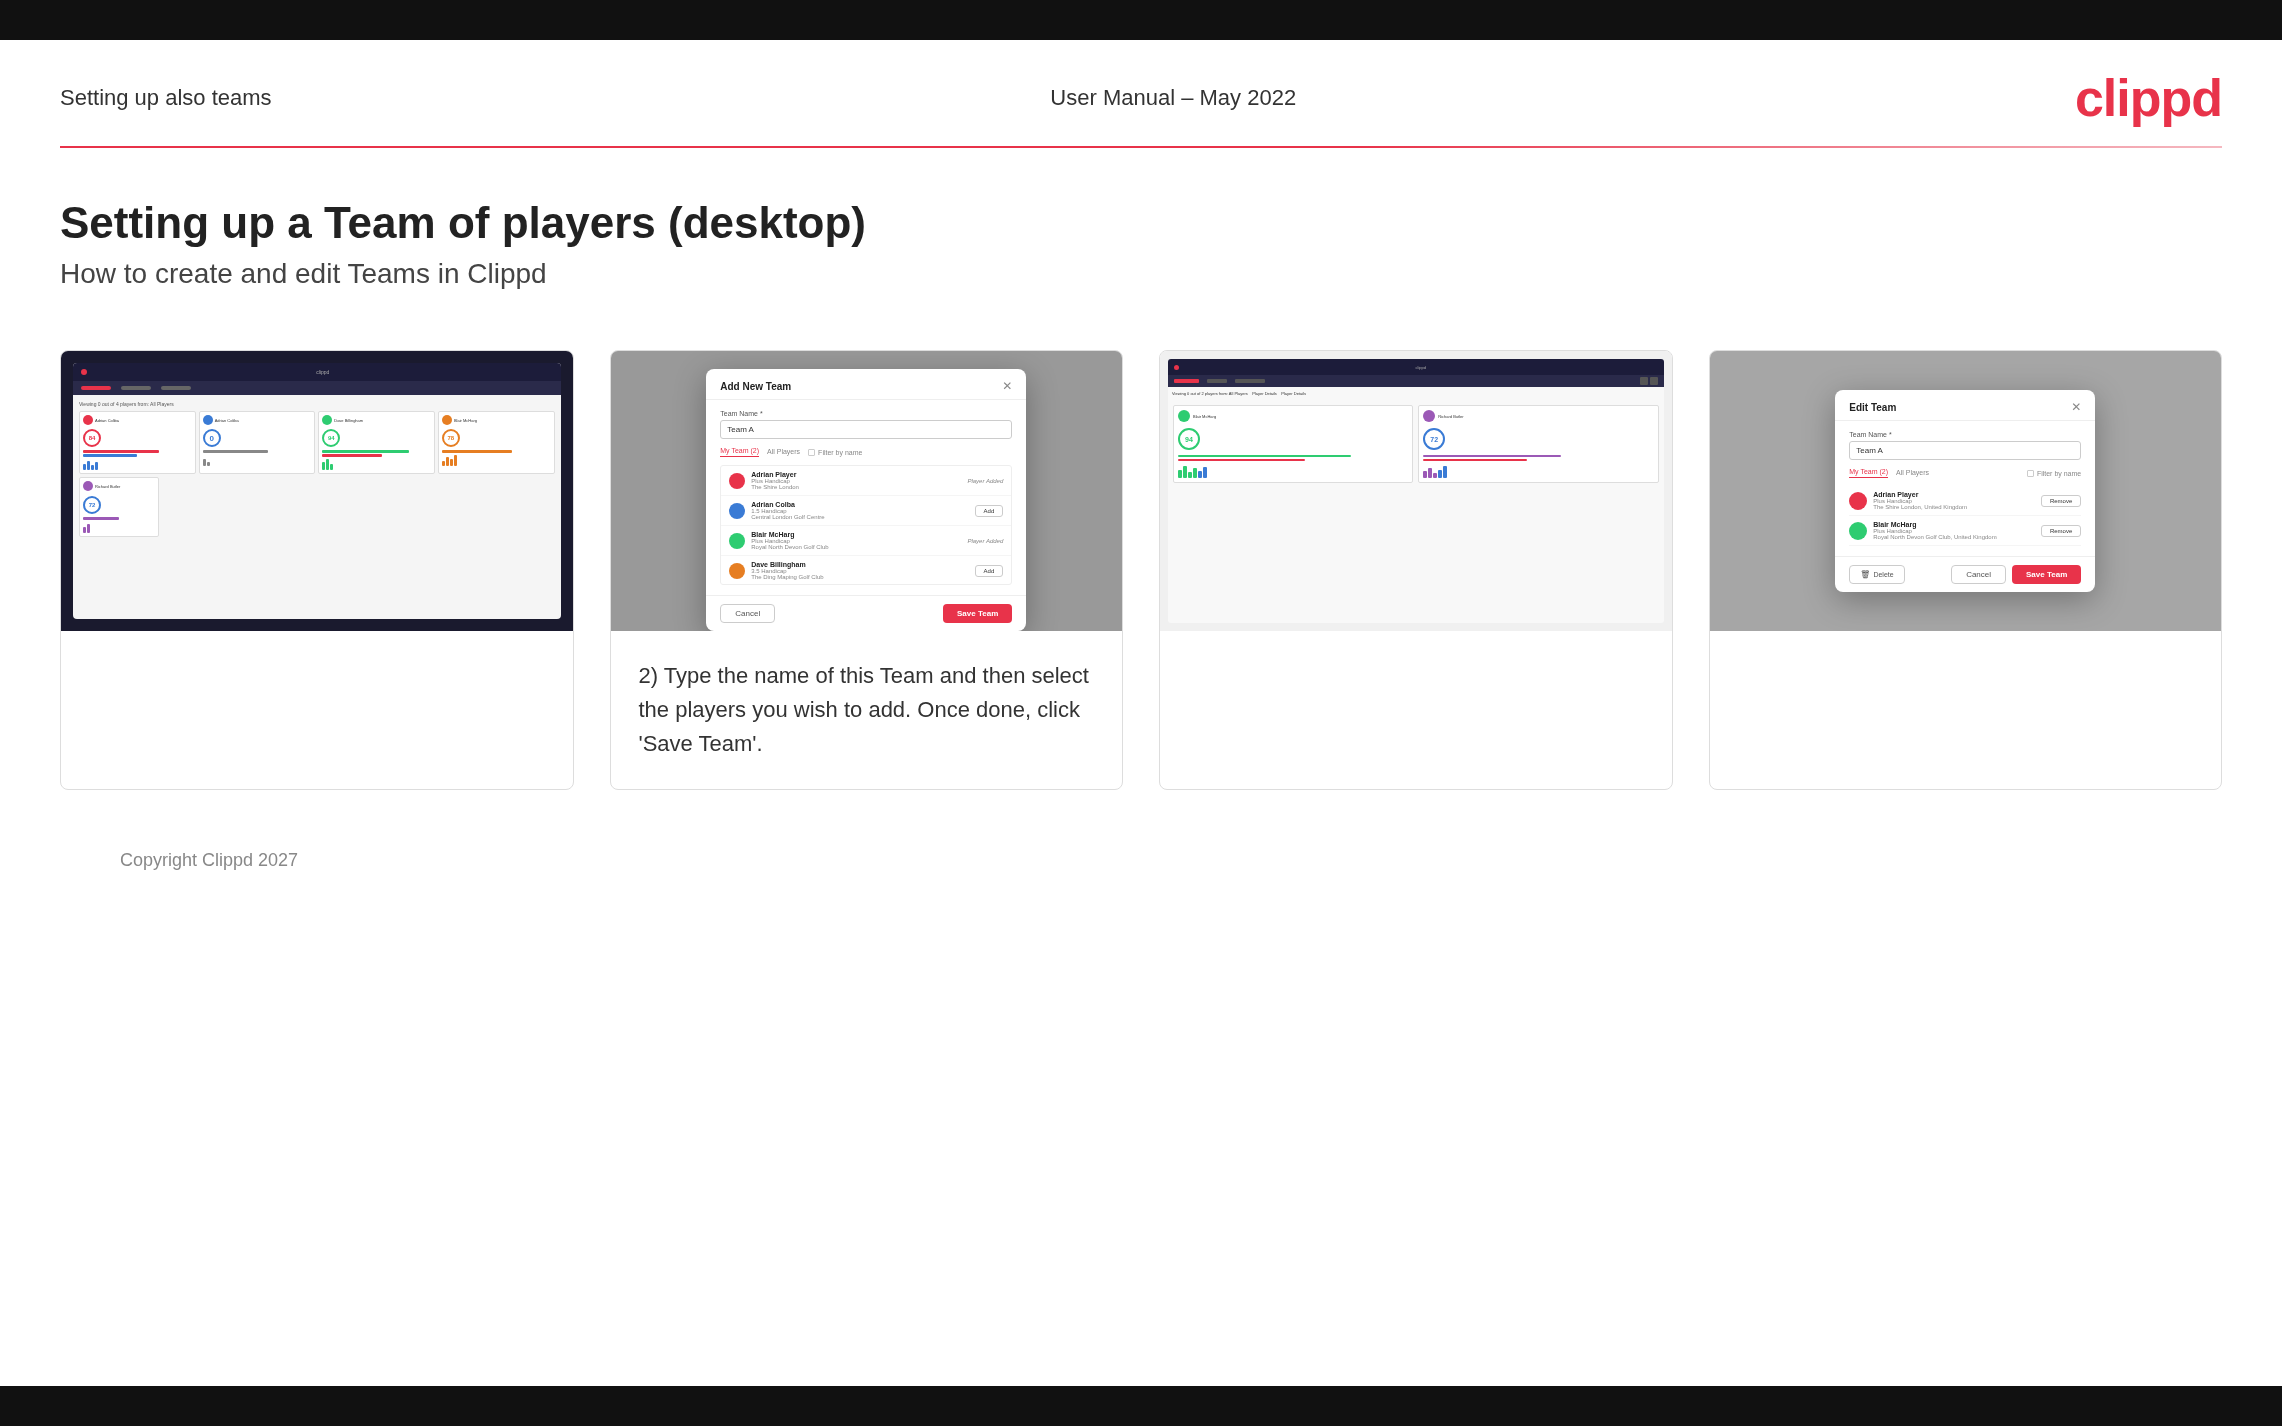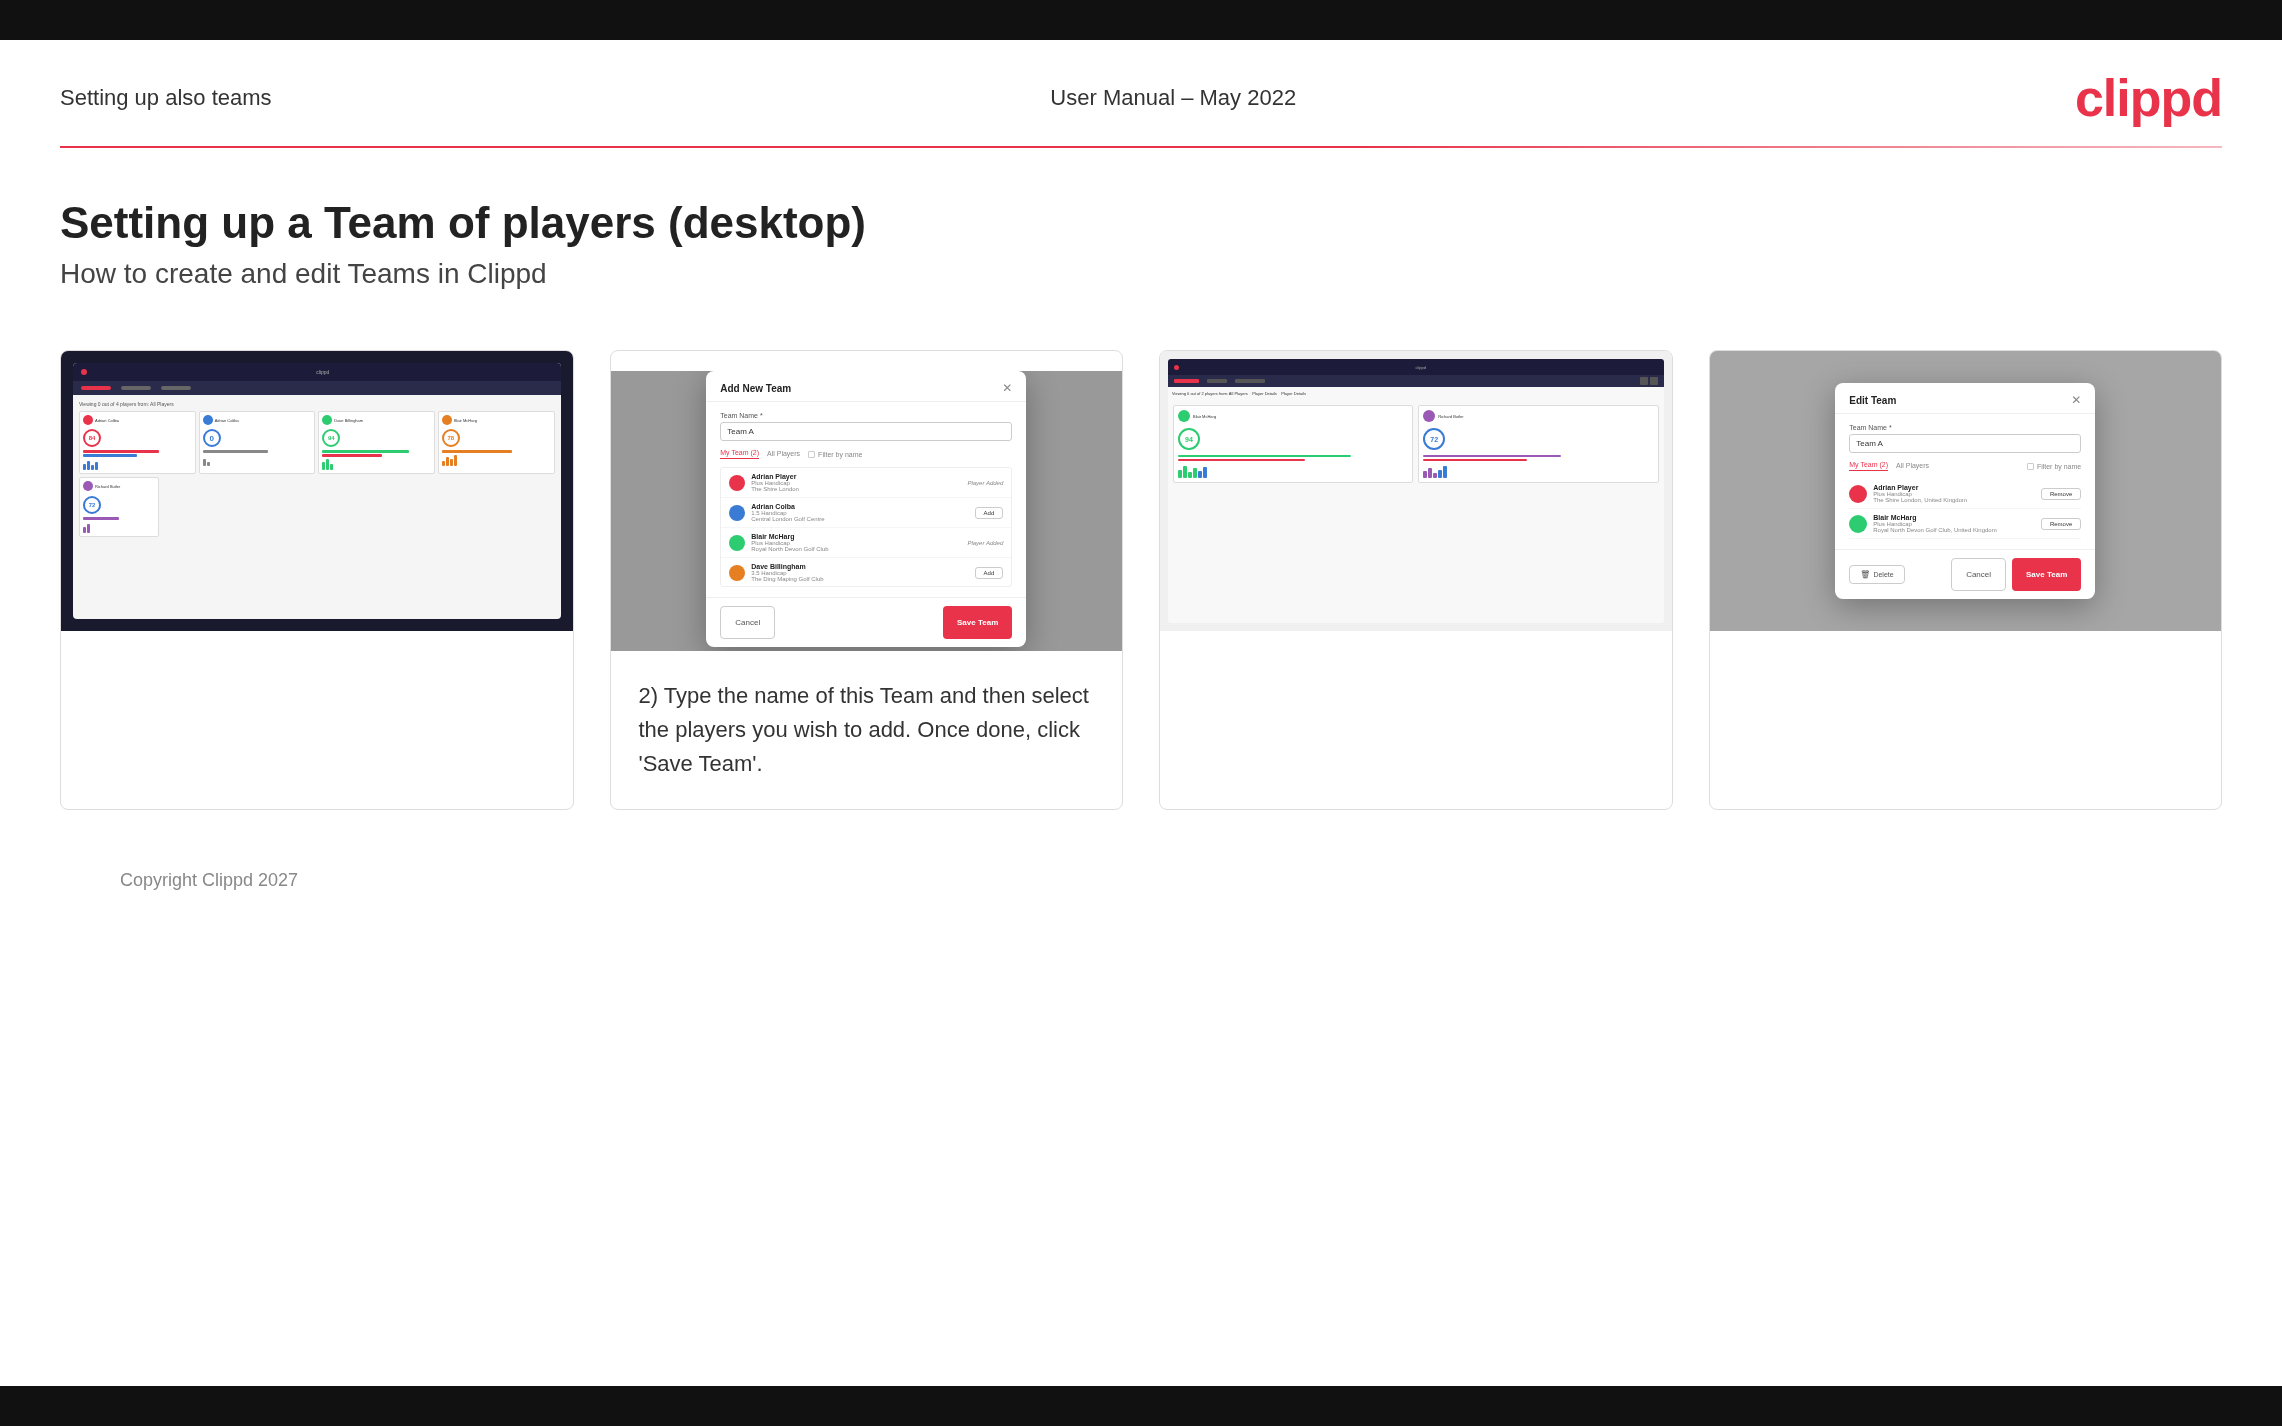--- a/index.html
+++ b/index.html
@@ -231,23 +231,22 @@
       padding: 3px;
       margin-top: 3px;
       width: 80px;
     }
 
     
     .ss2 {
       background: rgba(0,0,0,0.4);
       height: 280px;
       display: flex;
-      align-items: flex-start;
+      align-items: flex-end;
       justify-content: center;
-      margin-top: 20px;
     }
     .dialog {
       background: #fff;
       border-radius: 8px;
       width: 320px;
       box-shadow: 0 8px 32px rgba(0,0,0,0.3);
       overflow: hidden;
     }
     .dialog-header {
       display: flex;
@@ -362,21 +361,21 @@
     .dialog-footer {
       display: flex;
       justify-content: space-between;
       padding: 8px 14px;
       border-top: 1px solid #eee;
     }
     .btn-cancel {
       background: #fff;
       border: 1px solid #ccc;
       border-radius: 4px;
-      padding: 11px 14px;
+      padding: 4px 14px;
       font-size: 8px;
       color: #555;
       cursor: pointer;
     }
     .btn-save {
       background: #e8334a;
       border: none;
       border-radius: 4px;
       padding: 4px 14px;
       font-size: 8px;

